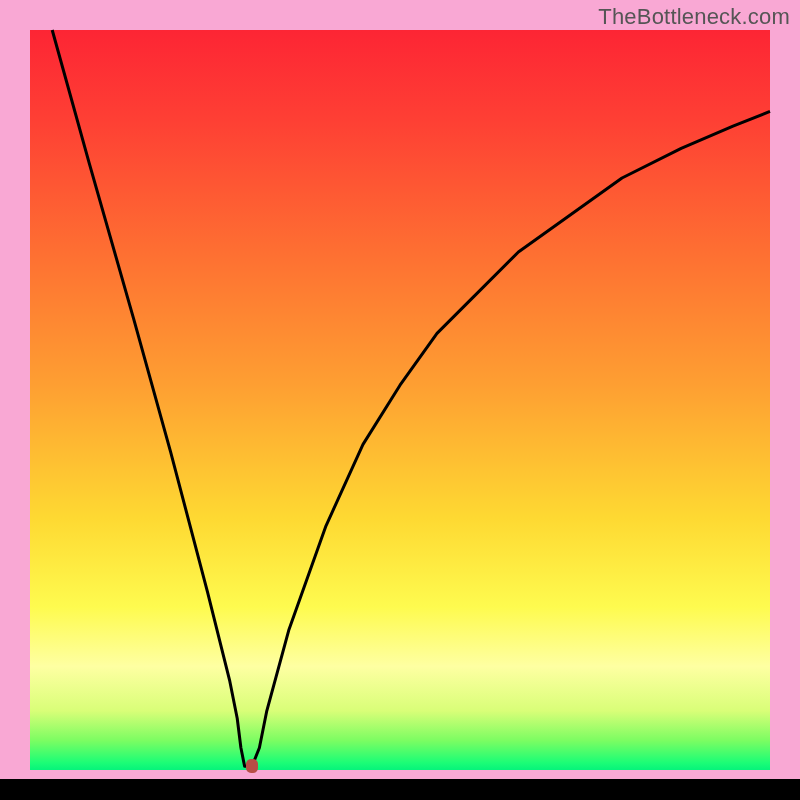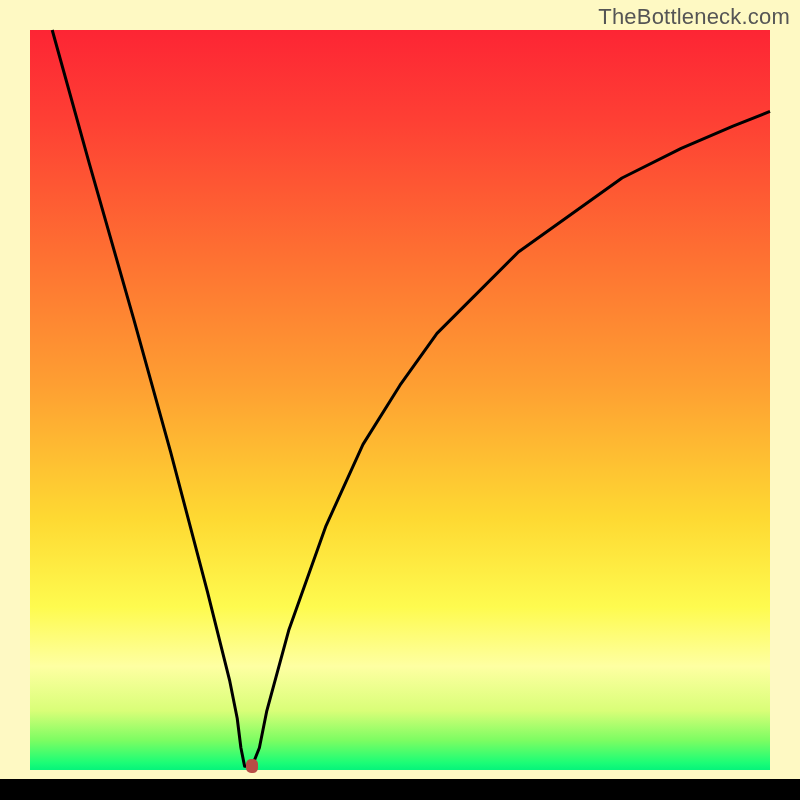--- a/index.html
+++ b/index.html
@@ -8,21 +8,21 @@
     width: 800px;
     height: 800px;
     background: #000;
     font-family: Arial, Helvetica, sans-serif;
     overflow: hidden;
   }
   .outer {
     position: relative;
     width: 800px;
     height: 779px;
-    background: #fef9c3;
+    background: #f9a8d4;
   }
   .attribution {
     position: absolute;
     top: 4px;
     right: 10px;
     color: #555;
     font-size: 22px;
     font-weight: 500;
     letter-spacing: 0.2px;
   }

